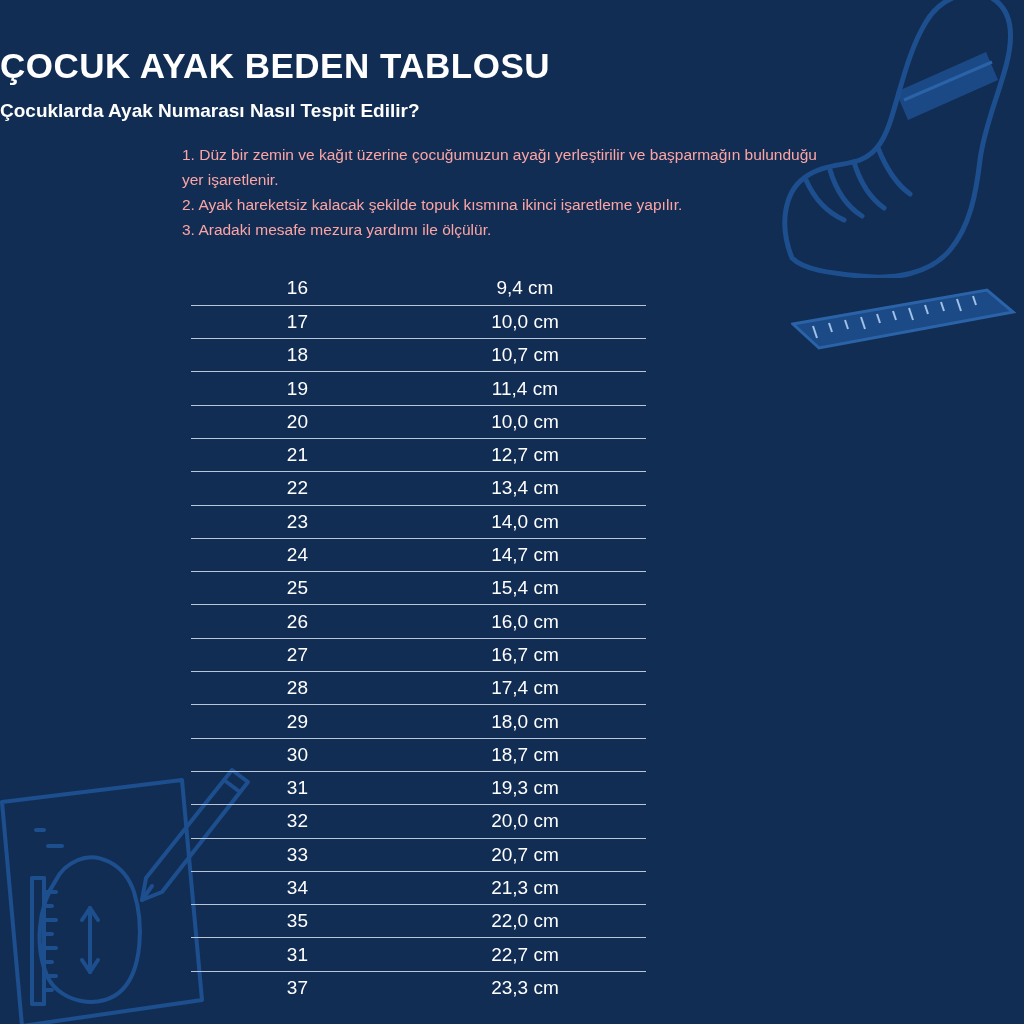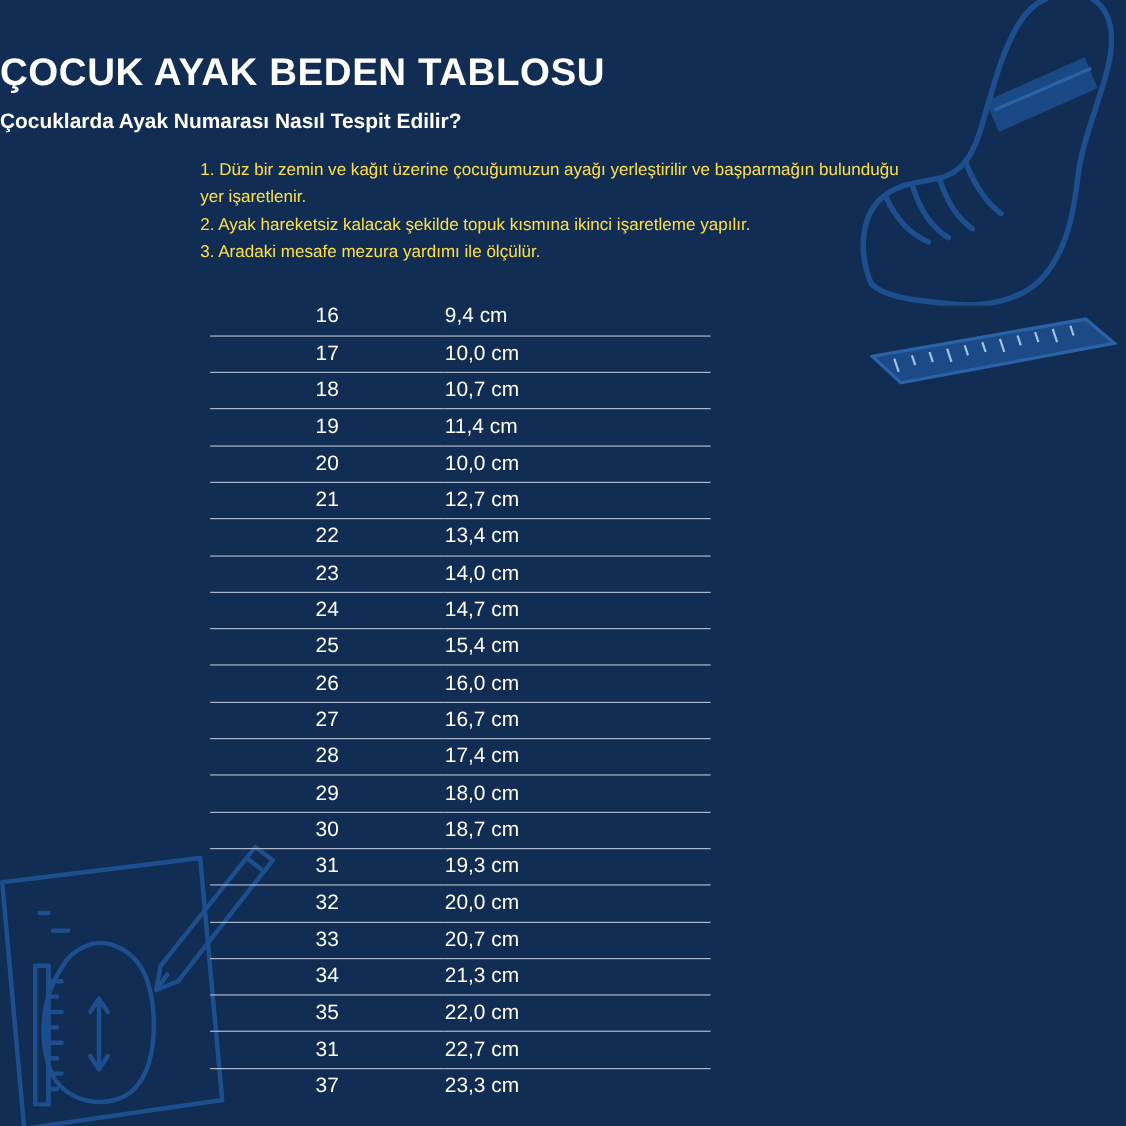--- a/index.html
+++ b/index.html
@@ -64,21 +64,21 @@
     margin: 14px 0 0 0;
     font-size: 19px;
     font-weight: bold;
     color: #ffffff;
   }
   .steps {
     margin: 20px auto 0 auto;
     width: 660px;
     font-size: 15.5px;
     line-height: 1.62;
-    color: #fde047;
+    color: #fca5a5;
     font-weight: 400;
   }
   .step {
     display: block;
   }
 
   
   .table-wrap {
     position: absolute;
     top: 272px;
@@ -103,21 +103,21 @@
     vertical-align: middle;
     font-family: "Liberation Sans", sans-serif;
   }
   td.col-size {
     width: 47%;
     text-align: center;
     padding-right: 10px;
   }
   td.col-len {
     width: 53%;
-    text-align: left;
+    text-align: center;
     padding-left: 6px;
   }
   table.size-table tr:last-child td {
     border-bottom: none;
     margin-top: 30px;
   }
 </style>
 </head>
 <body>
 

